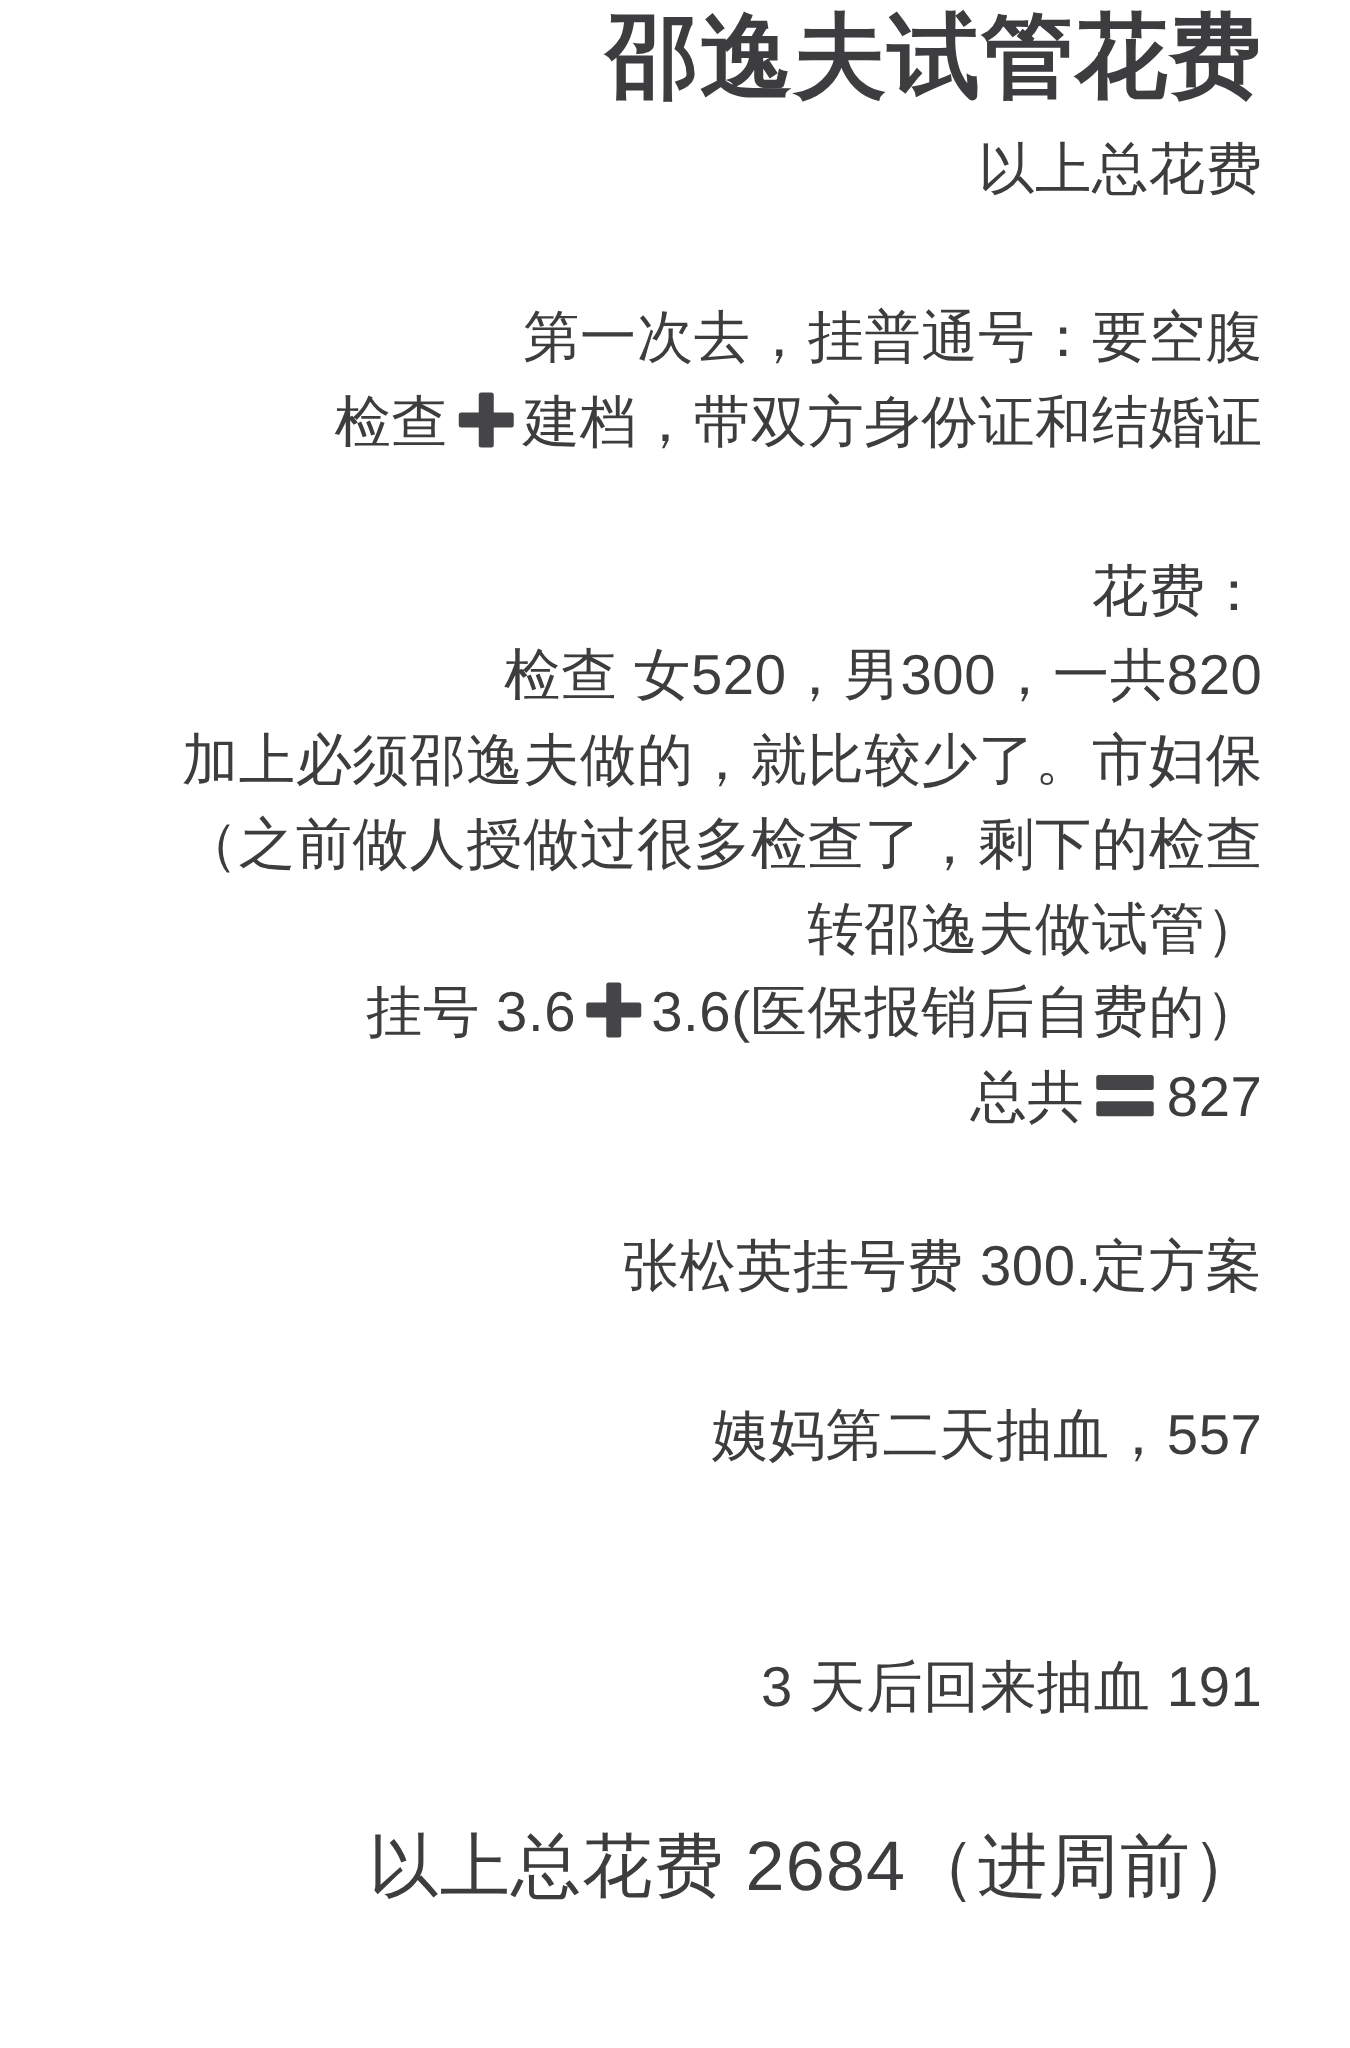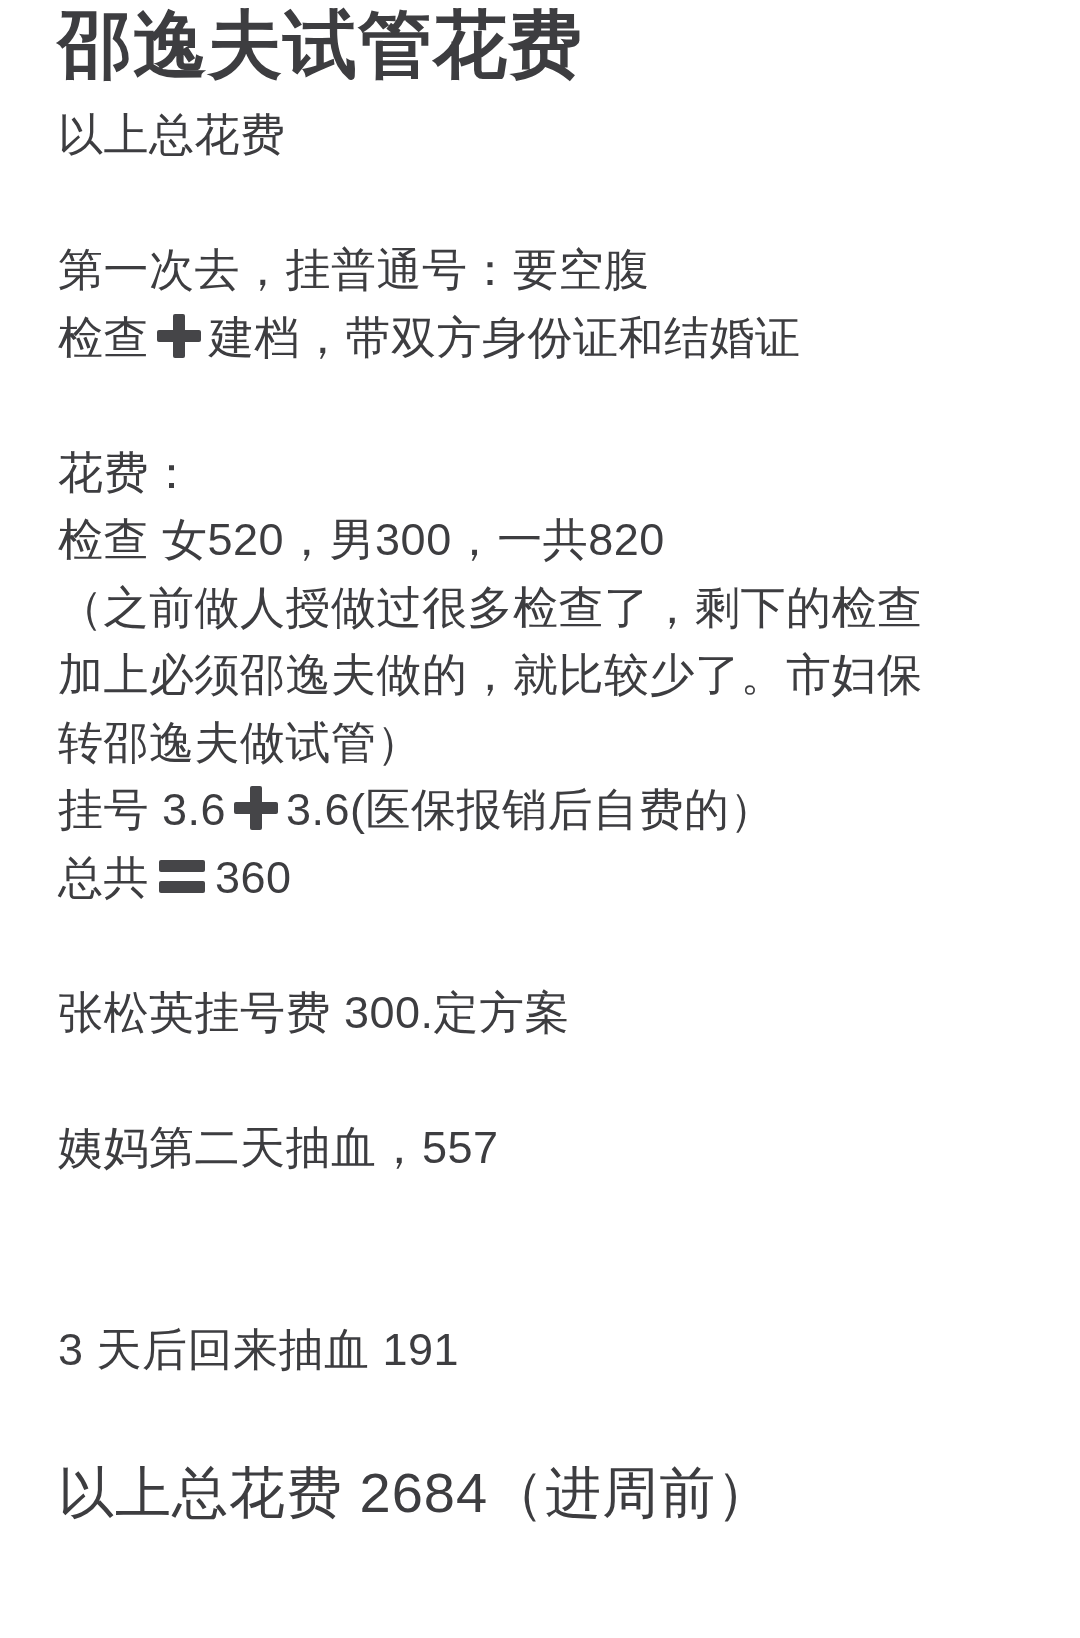--- a/index.html
+++ b/index.html
@@ -8,23 +8,24 @@
     background: #ffffff;
   }
   body {
     width: 1080px;
     height: 1638px;
     overflow: hidden;
     font-family: "Liberation Sans", "DejaVu Sans", sans-serif;
     color: var(--text-color, #3d3d40);
   }
   .note {
-    padding: 0 70px 0 58px;
+    padding: 0 70px 0 108px;
     box-sizing: border-box;
     width: 1080px;
+    text-align: right;
   }
   .note-title {
     font-size: 74px;
     font-weight: 700;
     line-height: 90px;
     margin: 0 0 11px 0;
     letter-spacing: 1px;
     white-space: pre;
   }
   .line {
@@ -101,25 +102,25 @@
 <div class="note">
   <h1 class="note-title">邵逸夫试管花费</h1>
   <div>
       <div class="line body"><span>以上总花费</span></div>
       <div class="blank"></div>
       <div class="line body"><span>第一次去，挂普通号：要空腹</span></div>
       <div class="line body"><span>检查</span><span class="icon-plus"></span><span>建档，带双方身份证和结婚证</span></div>
       <div class="blank"></div>
       <div class="line body"><span>花费：</span></div>
       <div class="line body"><span>检查 女520，男300，一共820</span></div>
+      <div class="line body"><span>加上必须邵逸夫做的，就比较少了。市妇保</span></div>
       <div class="line body"><span>（之前做人授做过很多检查了，剩下的检查</span></div>
-      <div class="line body"><span>加上必须邵逸夫做的，就比较少了。市妇保</span></div>
       <div class="line body"><span>转邵逸夫做试管）</span></div>
       <div class="line body"><span>挂号 3.6</span><span class="icon-plus"></span><span>3.6(医保报销后自费的）</span></div>
-      <div class="line body"><span>总共</span><span class="icon-equals"></span><span>360</span></div>
+      <div class="line body"><span>总共</span><span class="icon-equals"></span><span>827</span></div>
       <div class="blank"></div>
       <div class="line body"><span>张松英挂号费 300.定方案</span></div>
       <div class="blank"></div>
       <div class="line body"><span>姨妈第二天抽血，557</span></div>
       <div class="blank"></div>
       <div class="blank"></div>
       <div class="line body"><span>3 天后回来抽血 191</span></div>
       <div class="blank"></div>
       <div class="line heading"><span>以上总花费 2684（进周前）</span></div>
     </div>

